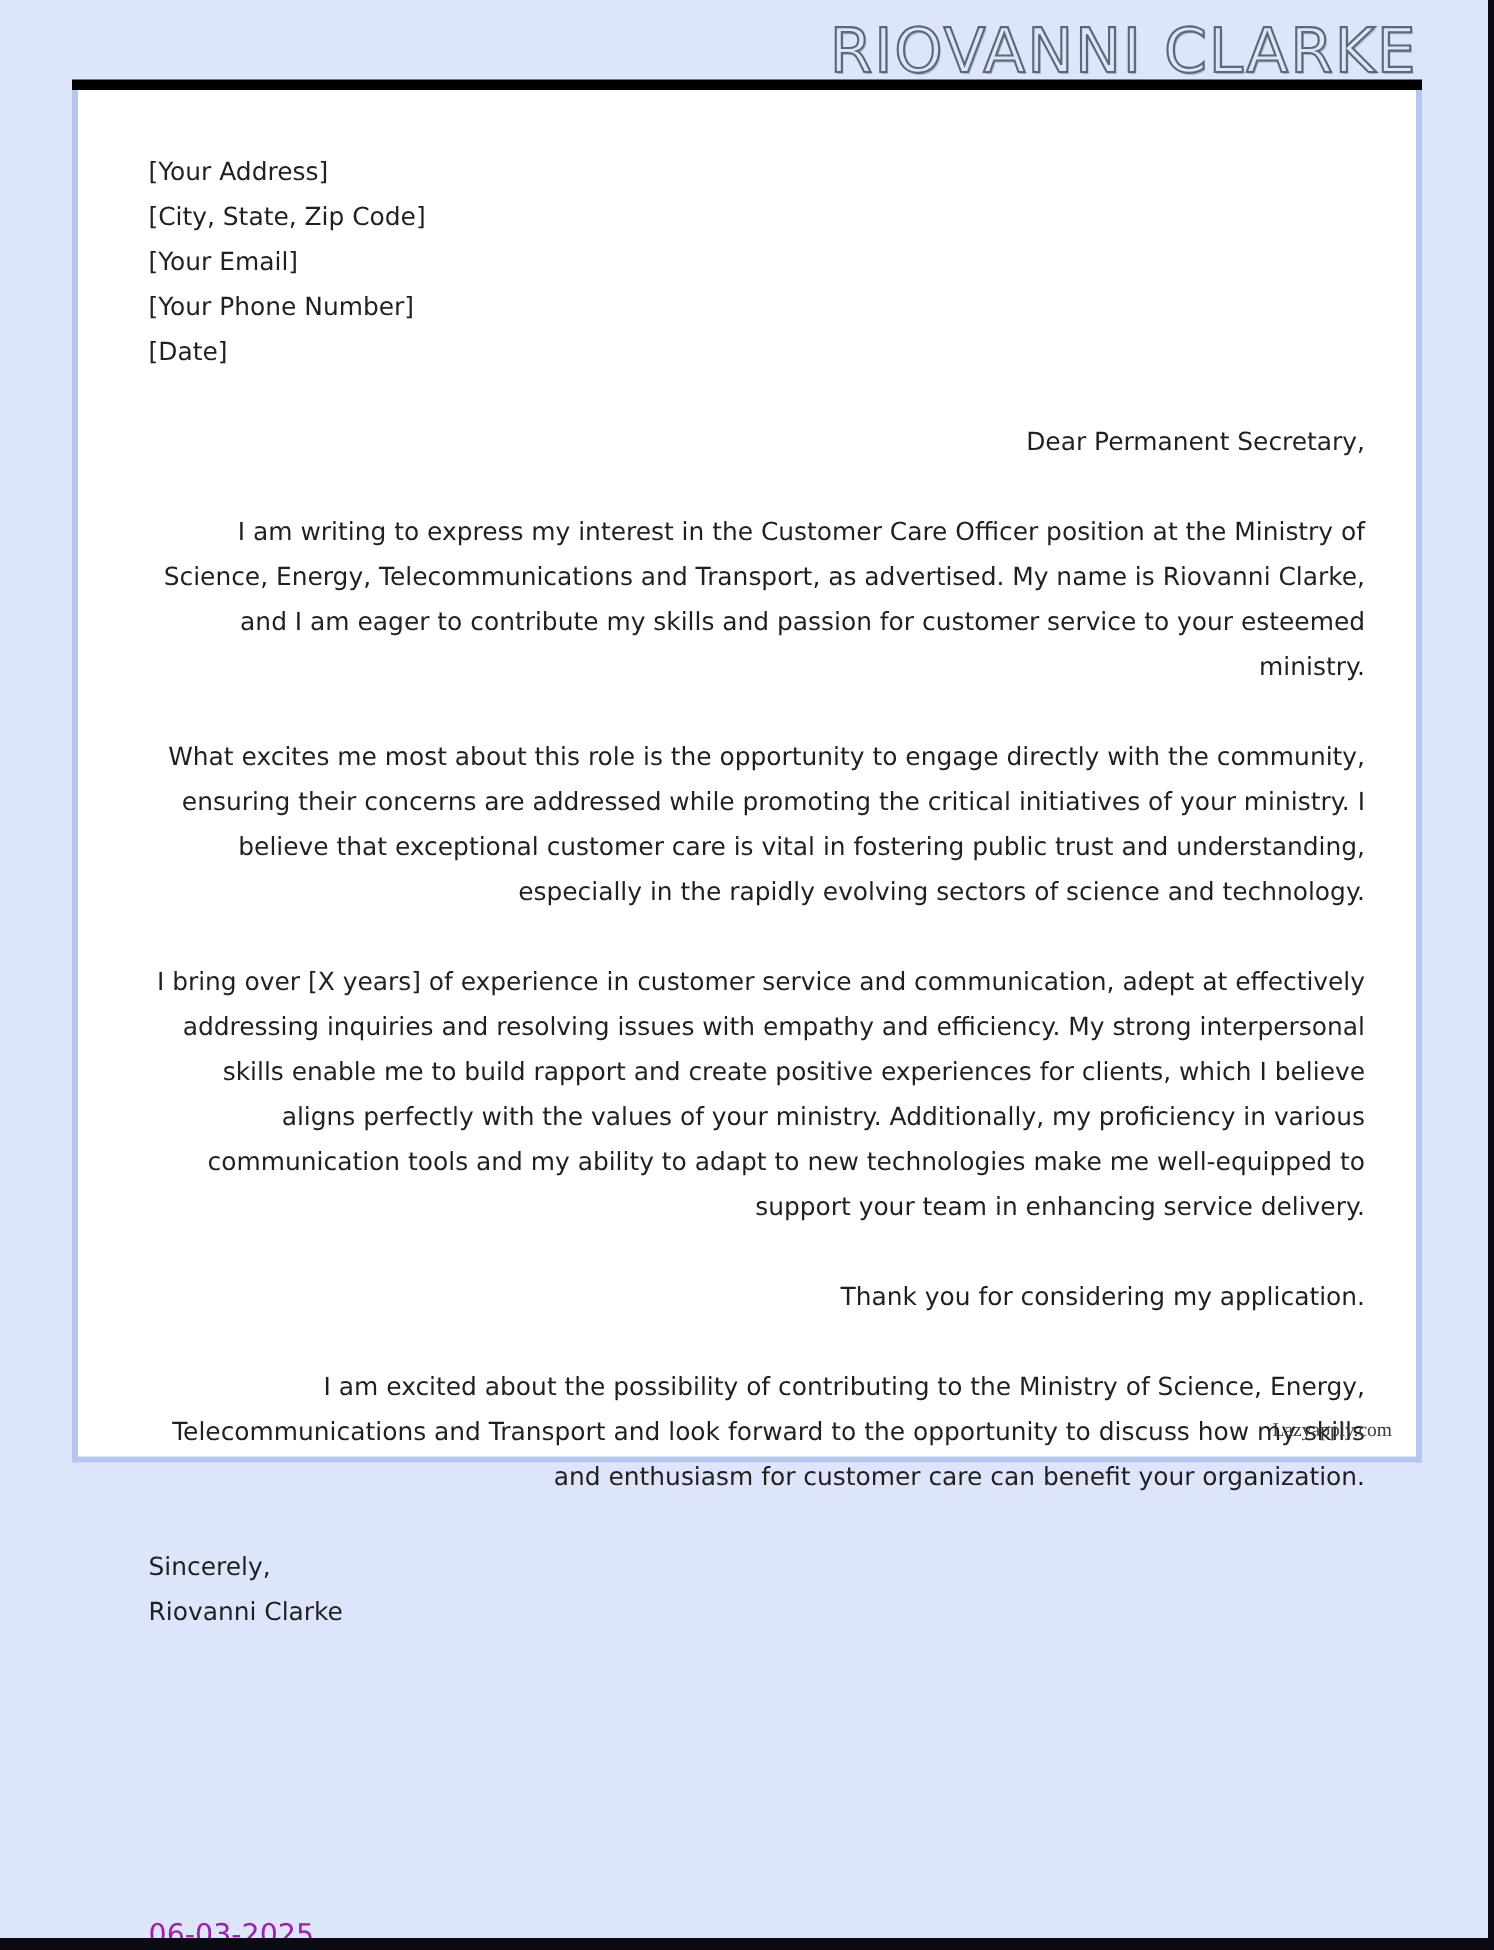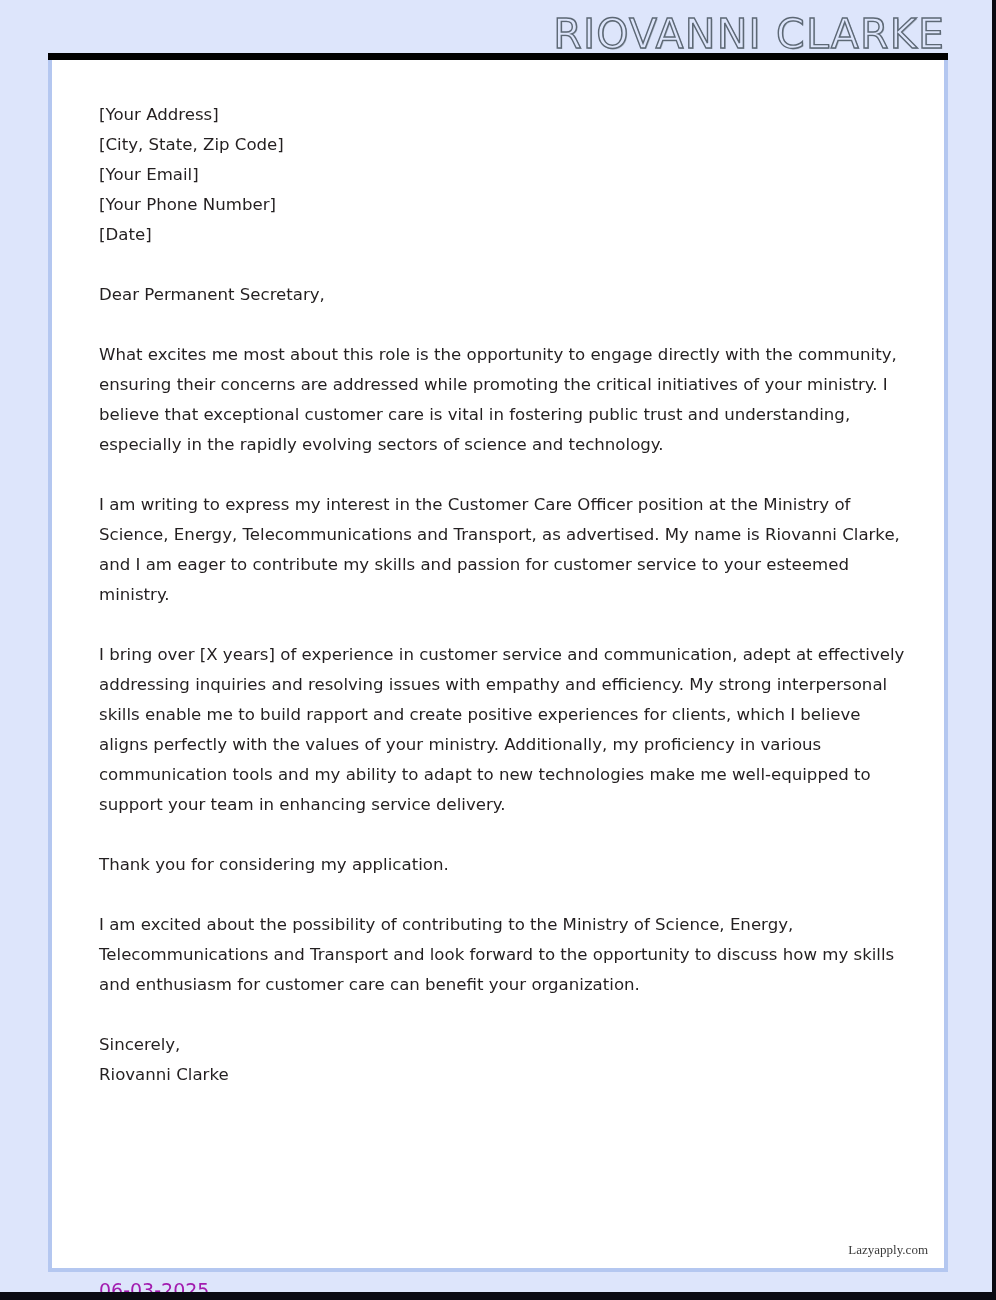--- a/index.html
+++ b/index.html
@@ -48,21 +48,21 @@
     height: 7px;
     background: #000000;
   }
 
   
   .page {
     position: absolute;
     left: 48px;
     top: 60px;
     width: 900px;
-    height: 1212px;
+    height: 915px;
     background: #ffffff;
     box-sizing: border-box;
     border-left: 4px solid #b4c7f0;
     border-right: 4px solid #b4c7f0;
     border-bottom: 4px solid #b4c7f0;
   }
 
   
   .right-edge {
     position: absolute;
@@ -83,21 +83,21 @@
     color: #231f20;
     font-family: "DejaVu Sans", sans-serif;
   }
 
   .block {
     margin: 0 0 30px 0;
     white-space: pre-line;
   }
   .para {
     margin: 0 0 30px 0;
-    text-align: left;
+    text-align: right;
   }
   .para:last-child {
     margin-bottom: 0;
   }
 
   
   .watermark {
     position: absolute;
     right: 16px;
     bottom: 10px;
@@ -142,23 +142,23 @@
 
     <div class="block">[Your Address]
 [City, State, Zip Code]
 [Your Email]
 [Your Phone Number]
 [Date]</div>
 
 
     <div class="para">Dear Permanent Secretary,</div>
 
+    <div class="para">I am writing to express my interest in the Customer Care Officer position at the Ministry of Science, Energy, Telecommunications and Transport, as advertised. My name is Riovanni Clarke, and I am eager to contribute my skills and passion for customer service to your esteemed ministry.</div>
+
     <div class="para">What excites me most about this role is the opportunity to engage directly with the community, ensuring their concerns are addressed while promoting the critical initiatives of your ministry. I believe that exceptional customer care is vital in fostering public trust and understanding, especially in the rapidly evolving sectors of science and technology.</div>
-
-    <div class="para">I am writing to express my interest in the Customer Care Officer position at the Ministry of Science, Energy, Telecommunications and Transport, as advertised. My name is Riovanni Clarke, and I am eager to contribute my skills and passion for customer service to your esteemed ministry.</div>
 
     <div class="para">I bring over [X years] of experience in customer service and communication, adept at effectively addressing inquiries and resolving issues with empathy and efficiency. My strong interpersonal skills enable me to build rapport and create positive experiences for clients, which I believe aligns perfectly with the values of your ministry. Additionally, my proficiency in various communication tools and my ability to adapt to new technologies make me well-equipped to support your team in enhancing service delivery.</div>
 
     <div class="para">Thank you for considering my application.</div>
 
     <div class="para">I am excited about the possibility of contributing to the Ministry of Science, Energy, Telecommunications and Transport and look forward to the opportunity to discuss how my skills and enthusiasm for customer care can benefit your organization.</div>
 
     <div class="block">Sincerely,
 Riovanni Clarke</div>
 

